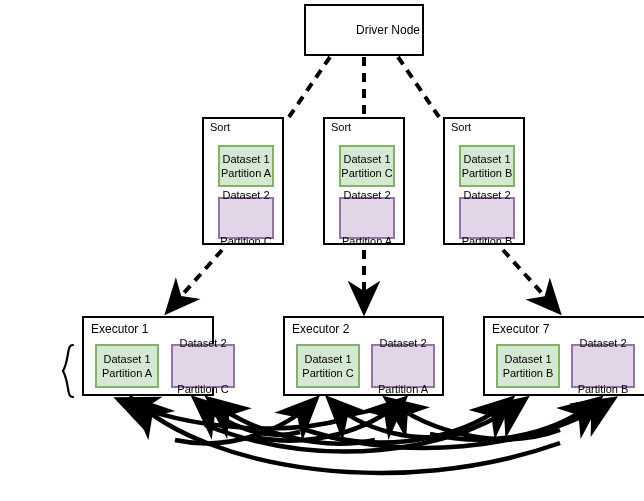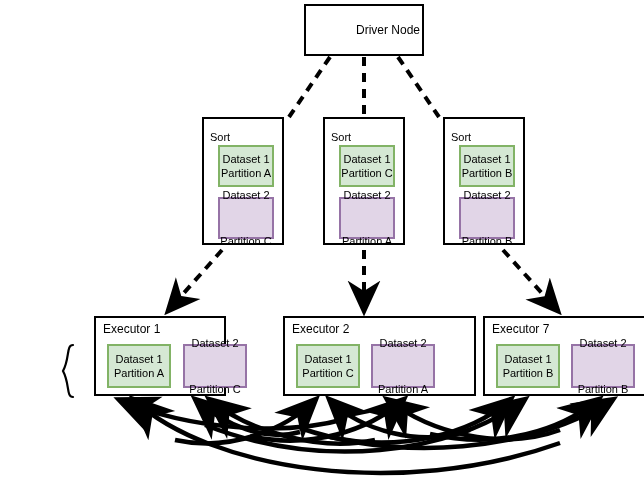--- a/index.html
+++ b/index.html
@@ -15,21 +15,21 @@
     position:absolute;box-sizing:border-box;
     border:2px solid #000000;background:#ffffff;padding-left:48px;
   }
   .driver{
     left:304px;top:4px;width:120px;height:52px;
     display:flex;align-items:center;justify-content:center;
     font-size:12px;
   }
   .sort-box{width:82px;height:128px;top:117px;}
   .sort-label{
-    position:absolute;left:6px;top:12px;font-size:11px;line-height:13px;
+    position:absolute;left:6px;top:2px;font-size:11px;line-height:13px;
   }
   .exec-box{height:80px;top:316px;}
   .exec-label{
     position:absolute;left:7px;top:4px;font-size:12px;line-height:14px;
   }
 
   .part{
     position:absolute;box-sizing:border-box;border-width:2px;border-style:solid;
     display:flex;flex-direction:column;align-items:center;justify-content:center;
     font-size:11px;line-height:14px;text-align:left;
@@ -135,33 +135,33 @@
       <span>Dataset 1</span>
       <span>Partition B</span>
     </div>
     <div class="part purple sort-part p2">
       <span>Dataset 2</span>
       <span>Partition B</span>
     </div>
   </div>
 
 
-  <div class="node-box exec-box" style="left:82px;width:132px;margin-left:12px;">
+  <div class="node-box exec-box" style="left:82px;width:132px;">
     <span class="exec-label">Executor 1</span>
     <div class="part green exec-part" style="left:11px;">
       <span>Dataset 1</span>
       <span>Partition A</span>
     </div>
     <div class="part purple exec-part" style="left:87px;">
       <span>Dataset 2</span>
       <span>Partition C</span>
     </div>
   </div>
 
-  <div class="node-box exec-box" style="left:283px;width:193px;text-decoration:underline;">
+  <div class="node-box exec-box" style="left:283px;width:161px;text-decoration:underline;">
     <span class="exec-label">Executor 2</span>
     <div class="part green exec-part" style="left:11px;">
       <span>Dataset 1</span>
       <span>Partition C</span>
     </div>
     <div class="part purple exec-part" style="left:86px;">
       <span>Dataset 2</span>
       <span>Partition A</span>
     </div>
   </div>

